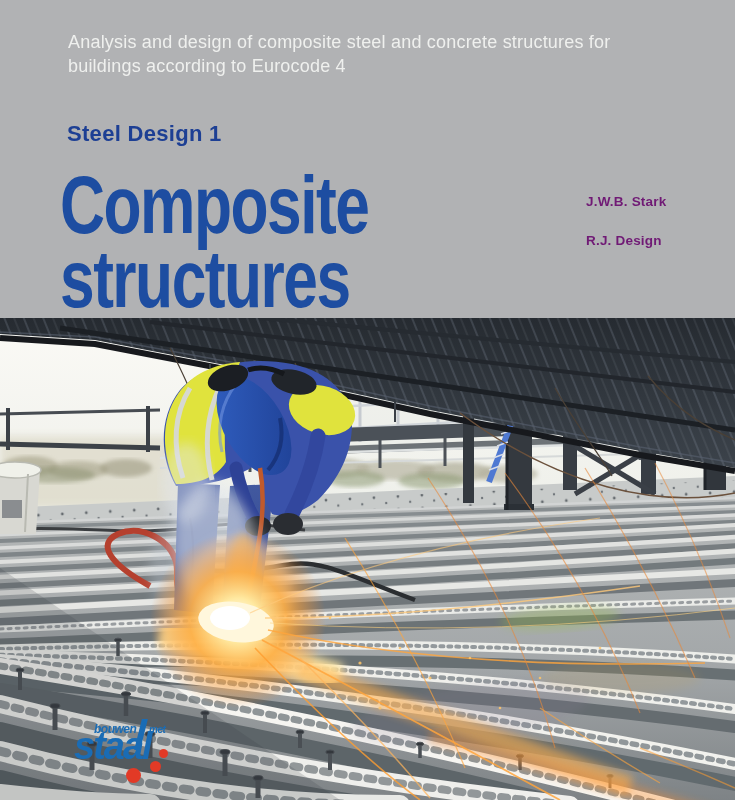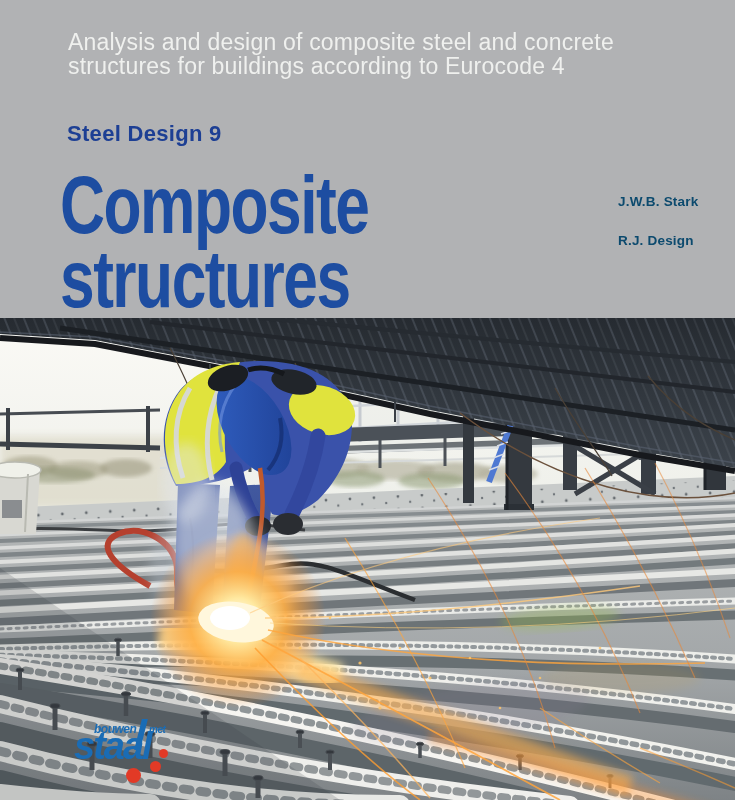--- a/index.html
+++ b/index.html
@@ -2,33 +2,33 @@
 <html><head>
 <meta charset="utf-8">
 <style>
   html,body{margin:0;padding:0;background:#888;}
   #cover{
     position:relative;width:735px;height:800px;overflow:hidden;
     background:#b1b2b4;font-family:"Liberation Sans",sans-serif;
   }
   .subtitle{
     position:absolute;left:68px;top:30px;width:595px;margin:0;
-    font-size:23px;line-height:24px;color:#eff0ee;letter-spacing:.2px;font-weight:400;
+    font-size:18px;line-height:24px;color:#eff0ee;letter-spacing:.2px;font-weight:400;
   }
   .series{
     position:absolute;left:67px;top:121px;margin:0;
     font-size:22px;font-weight:700;color:#1d3f94;letter-spacing:.3px;
   }
   .title{
     position:absolute;left:60px;top:168px;margin:0;
     font-size:82px;font-weight:700;color:#1d4da1;line-height:74px;
     letter-spacing:-2px;transform:scaleX(.76);transform-origin:left top;white-space:nowrap;
   }
   .title span{display:block;}
-  .authors{position:absolute;left:618px;top:194px;color:#0c4a6e;}
+  .authors{position:absolute;left:586px;top:194px;color:#701a75;}
   .authors p{margin:0 0 24px 0;font-size:13.5px;font-weight:700;letter-spacing:.2px;}
   .photo{position:absolute;left:0;top:318px;width:735px;height:576px;}
   .photo svg{display:block;}
   
   .logo{position:absolute;left:74px;top:404px;width:130px;height:75px;color:#1a6cb5;}
   .logo .lg-small{position:absolute;font-style:italic;font-weight:700;letter-spacing:-.5px;}
   .lg-bouwen{left:20px;top:0;font-size:12px;}
   .lg-met{left:75px;top:2px;font-size:10px;}
   .lg-bar{position:absolute;left:64px;top:-3px;width:6px;height:31px;background:#1a6cb5;transform:skewX(-14deg);}
   .lg-main{position:absolute;left:0;top:5px;font-size:38px;font-weight:700;font-style:italic;letter-spacing:-2px;line-height:1;}
@@ -36,21 +36,21 @@
   .dot-period{left:85px;top:27px;width:9px;height:9px;}
   .dot-a{left:52px;top:46px;width:15px;height:15px;}
   .dot-b{left:76px;top:39px;width:11px;height:11px;}
 </style>
 </head>
 <body>
 
 <div id="cover">
 
   <p class="subtitle">Analysis and design of composite steel and concrete structures for buildings according to Eurocode 4</p>
-  <p class="series">Steel Design 9</p>
+  <p class="series">Steel Design 1</p>
 
   <h1 class="title">
       <span>Composite</span>
       <span>structures</span>
     </h1>
 
   <div class="authors">
     <p>J.W.B. Stark</p>
     <p>R.J. Design</p>
   </div>

